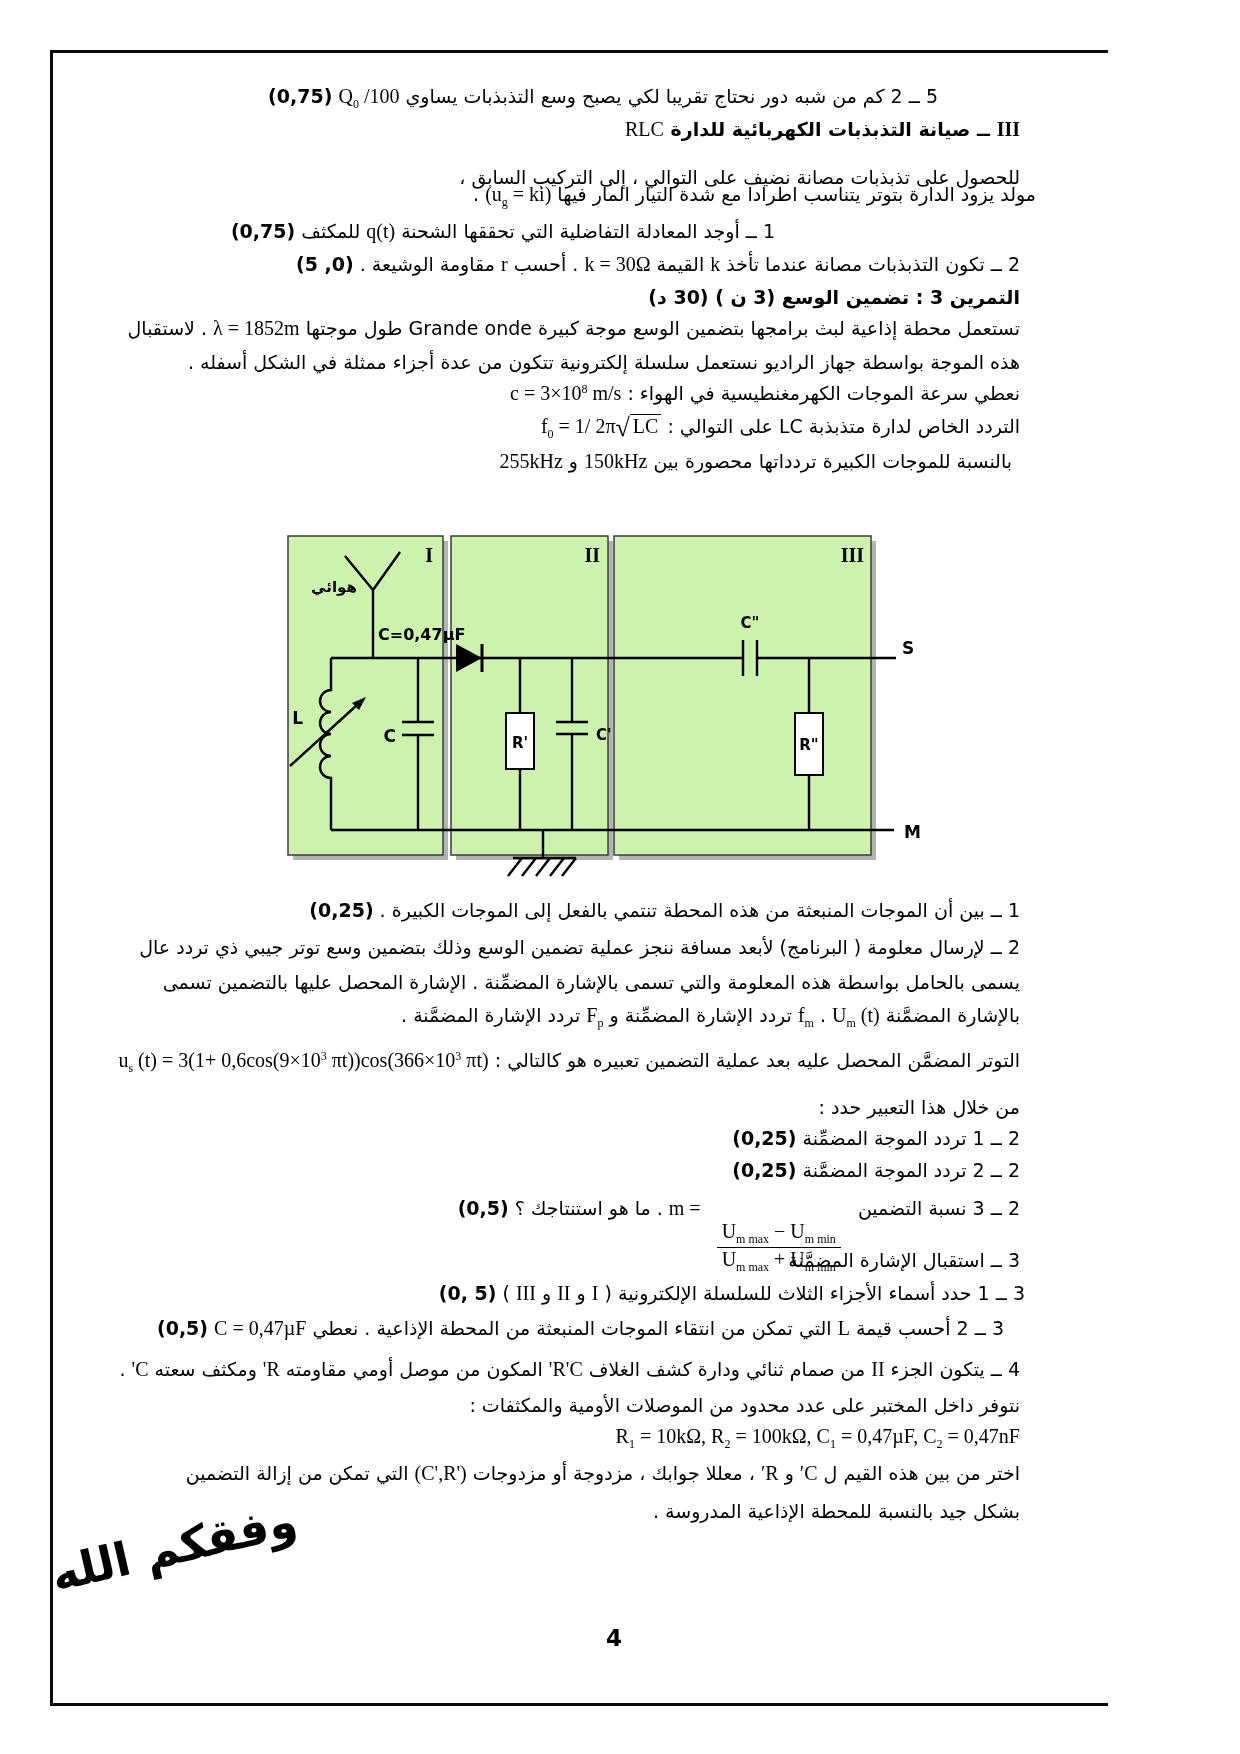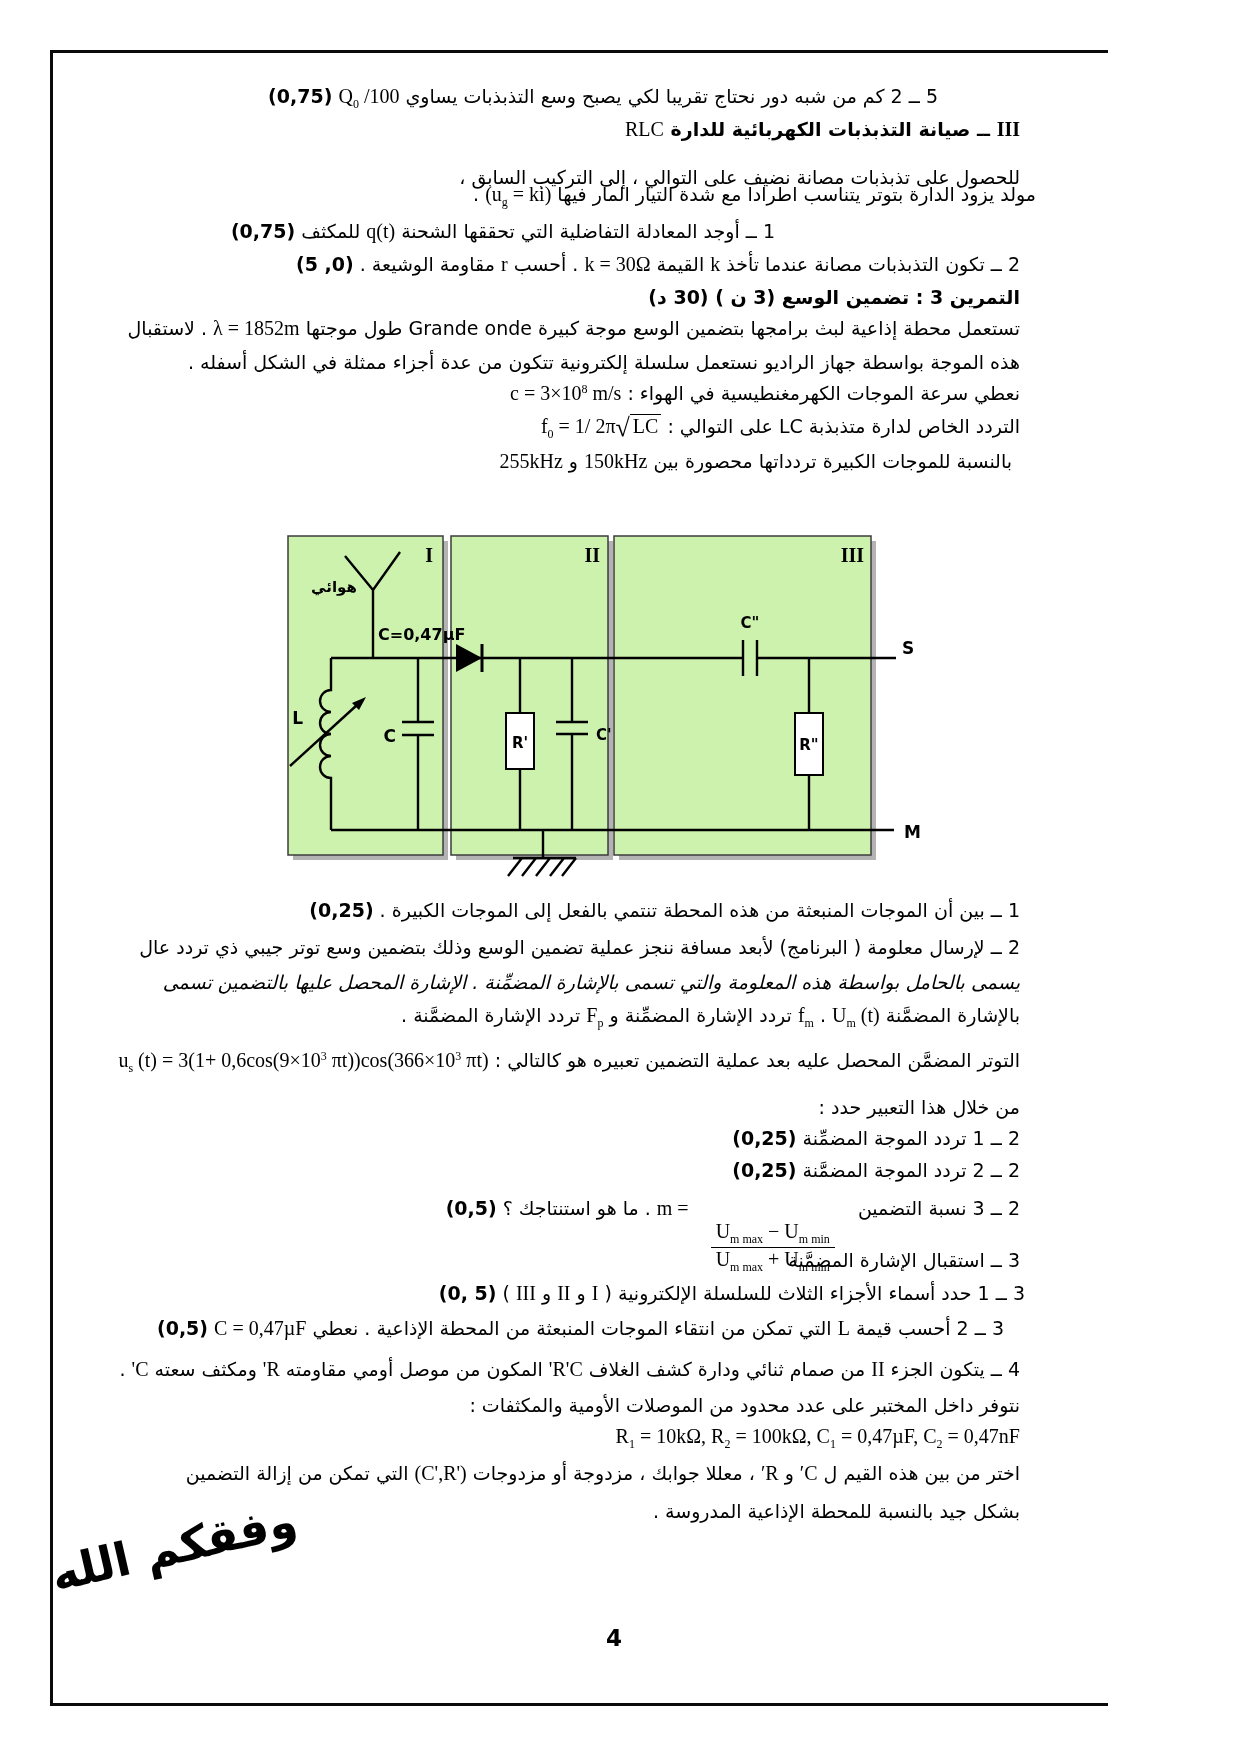--- a/index.html
+++ b/index.html
@@ -8,21 +8,21 @@
   .line{position:absolute;direction:rtl;white-space:nowrap;font-family:"DejaVu Sans",sans-serif;
         font-size:19px;line-height:1.25;color:#000;}
   .seg-ar{font-family:"DejaVu Sans",sans-serif;}
   .seg-b{font-weight:bold;}
   .seg-mark{font-weight:bold;font-family:"DejaVu Sans",sans-serif;}
   .seg-m{font-family:"Liberation Serif","DejaVu Serif",serif;font-size:20px;}
   .mf{display:inline-block;direction:ltr;font-family:"Liberation Serif","DejaVu Serif",serif;font-size:20px;vertical-align:baseline;}
   .mf sub{font-size:0.60em;vertical-align:-0.4em;}
   .mf sup{font-size:0.60em;vertical-align:0.55em;}
   .frac{display:inline-flex;flex-direction:column;align-items:center;line-height:1.15;
-        vertical-align:-1.15em;margin:0 17px;}
+        vertical-align:-1.15em;margin:0 11px;}
   .frac .num{border-bottom:1.6px solid #000;padding:0 5px;}
   .frac .den{padding:0 5px;}
   .sqw{display:inline-block;white-space:nowrap;}
   .sqw .rad{font-size:1.3em;vertical-align:-0.12em;}
   .sqw .cand{border-top:1.7px solid #000;padding:0 3px;}
   #dua{position:absolute;left:58px;top:1548px;font-family:"DejaVu Sans",sans-serif;
        font-weight:bold;font-size:46px;transform:rotate(-13deg);transform-origin:left bottom;
        direction:rtl;}
   #pagenum{position:absolute;left:50px;top:1625px;width:1128px;text-align:center;
            font-family:"DejaVu Sans",sans-serif;font-weight:bold;font-size:23px;}
@@ -46,21 +46,21 @@
       <div class="line" style="top: 219px; right: 333px;"><span class="seg-ar">1 ــ أوجد المعادلة التفاضلية التي تحققها الشحنة </span><span dir="ltr" class="mf"><span class="seg-m">q(t)</span></span><span class="seg-ar"> للمكثف </span><span class="seg-mark">(0,75)</span></div>
       <div class="line" style="top: 252px; right: 88px;"><span class="seg-ar">2 ــ تكون التذبذبات مصانة عندما تأخذ </span><span class="seg-m">k</span><span class="seg-ar"> القيمة </span><span dir="ltr" class="mf"><span class="seg-m">k = 30Ω</span></span><span class="seg-ar"> . أحسب </span><span class="seg-m">r</span><span class="seg-ar"> مقاومة الوشيعة . </span><span class="seg-mark">(0, 5)</span></div>
       <div class="line" style="top: 286px; right: 88px;"><span class="seg-ar seg-b">التمرين 3 : تضمين الوسع (3 ن )  (30 د)</span></div>
       <div class="line" style="top: 316px; right: 88px;"><span class="seg-ar">تستعمل محطة إذاعية لبث برامجها بتضمين الوسع موجة كبيرة </span><span class="seg-ar">Grande onde</span><span class="seg-ar"> طول موجتها </span><span dir="ltr" class="mf"><span class="seg-m">λ = 1852m</span></span><span class="seg-ar"> . لاستقبال</span></div>
       <div class="line" style="top: 351px; right: 88px; margin-left: 36px;"><span class="seg-ar">هذه الموجة بواسطة جهاز الراديو نستعمل سلسلة إلكترونية تتكون من عدة أجزاء ممثلة في الشكل أسفله .</span></div>
       <div class="line" style="top: 381px; right: 88px;"><span class="seg-ar">نعطي سرعة الموجات الكهرمغنطيسية في الهواء :  </span><span dir="ltr" class="mf"><span class="seg-m">c = 3×10</span><sup class="seg-m">8</sup><span class="seg-m"> m/s</span></span></div>
       <div class="line" style="top: 412px; right: 88px;"><span class="seg-ar">التردد الخاص لدارة متذبذبة </span><span class="seg-ar">LC</span><span class="seg-ar"> على التوالي :  </span><span dir="ltr" class="mf"><span class="seg-m">f</span><sub class="seg-m">0</sub><span class="seg-m"> = 1/ 2π</span><span class="sqw"><span class="rad">√</span><span class="cand"><span class="seg-m">LC</span></span></span></span></div>
       <div class="line" style="top: 449px; right: 96px;"><span class="seg-ar">بالنسبة للموجات الكبيرة تردداتها محصورة بين  </span><span class="seg-m">150kHz</span><span class="seg-ar"> و </span><span class="seg-m">255kHz</span></div>
       <div class="line" style="top: 899px; right: 88px;"><span class="seg-ar">1 ــ بين أن الموجات المنبعثة من هذه المحطة تنتمي بالفعل إلى الموجات الكبيرة . </span><span class="seg-mark">(0,25)</span></div>
       <div class="line" style="top: 936px; right: 88px;"><span class="seg-ar">2 ــ لإرسال معلومة ( البرنامج) لأبعد مسافة ننجز عملية تضمين الوسع وذلك بتضمين وسع توتر جيبي ذي تردد عال</span></div>
-      <div class="line" style="top: 971px; right: 88px; font-style: italic;"><span class="seg-ar">يسمى بالحامل بواسطة هذه المعلومة والتي تسمى بالإشارة المضمِّنة . الإشارة المحصل عليها بالتضمين تسمى</span></div>
+      <div class="line" style="top: 971px; right: 88px;"><span class="seg-ar">يسمى بالحامل بواسطة هذه المعلومة والتي تسمى بالإشارة المضمِّنة . الإشارة المحصل عليها بالتضمين تسمى</span></div>
       <div class="line" style="top: 1003px; right: 88px;"><span class="seg-ar">بالإشارة المضمَّنة </span><span dir="ltr" class="mf"><span class="seg-m">U</span><sub class="seg-m">m</sub><span class="seg-m"> (t)</span></span><span class="seg-ar"> . </span><span dir="ltr" class="mf"><span class="seg-m">f</span><sub class="seg-m">m</sub></span><span class="seg-ar"> تردد الإشارة المضمِّنة و </span><span dir="ltr" class="mf"><span class="seg-m">F</span><sub class="seg-m">p</sub></span><span class="seg-ar"> تردد الإشارة المضمَّنة .</span></div>
       <div class="line" style="top: 1048px; right: 88px;"><span class="seg-ar">التوتر المضمَّن المحصل عليه بعد عملية التضمين تعبيره هو كالتالي :  </span><span dir="ltr" class="mf"><span class="seg-m">u</span><sub class="seg-m">s</sub><span class="seg-m"> (t) = 3(1+ 0,6cos(9×10</span><sup class="seg-m">3</sup><span class="seg-m"> πt))cos(366×10</span><sup class="seg-m">3</sup><span class="seg-m"> πt)</span></span></div>
       <div class="line" style="top: 1096px; right: 88px;"><span class="seg-ar">من خلال هذا التعبير حدد :</span></div>
       <div class="line" style="top: 1127px; right: 88px;"><span class="seg-ar">2 ــ 1 تردد الموجة المضمِّنة </span><span class="seg-mark">(0,25)</span></div>
       <div class="line" style="top: 1159px; right: 88px;"><span class="seg-ar">2 ــ 2 تردد الموجة المضمَّنة </span><span class="seg-mark">(0,25)</span></div>
       <div class="line" style="top: 1196px; right: 88px;"><span class="seg-ar">2 ــ 3 نسبة التضمين  </span><span dir="ltr" class="mf"><span class="seg-m">m = </span><span class="frac">
             <span class="num"><span class="seg-m">U</span><sub class="seg-m">m max</sub><span class="seg-m"> − U</span><sub class="seg-m">m min</sub></span>
             <span class="den"><span class="seg-m">U</span><sub class="seg-m">m max</sub><span class="seg-m"> + U</span><sub class="seg-m">m min</sub></span>
           </span></span><span class="seg-ar"> . ما هو استنتاجك ؟ </span><span class="seg-mark">(0,5)</span></div>
       <div class="line" style="top: 1249px; right: 88px;"><span class="seg-ar">3 ــ استقبال الإشارة المضمَّنة</span></div>

